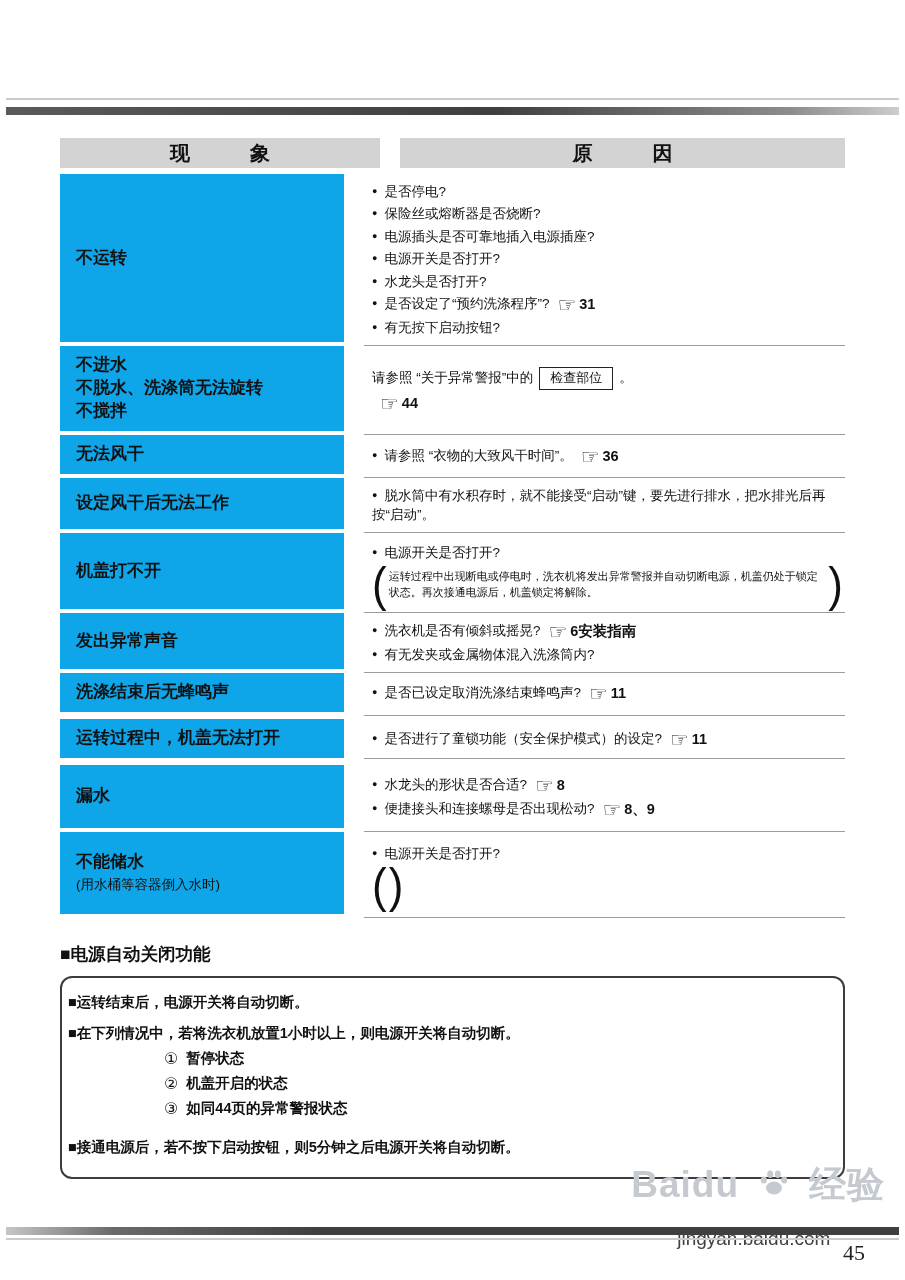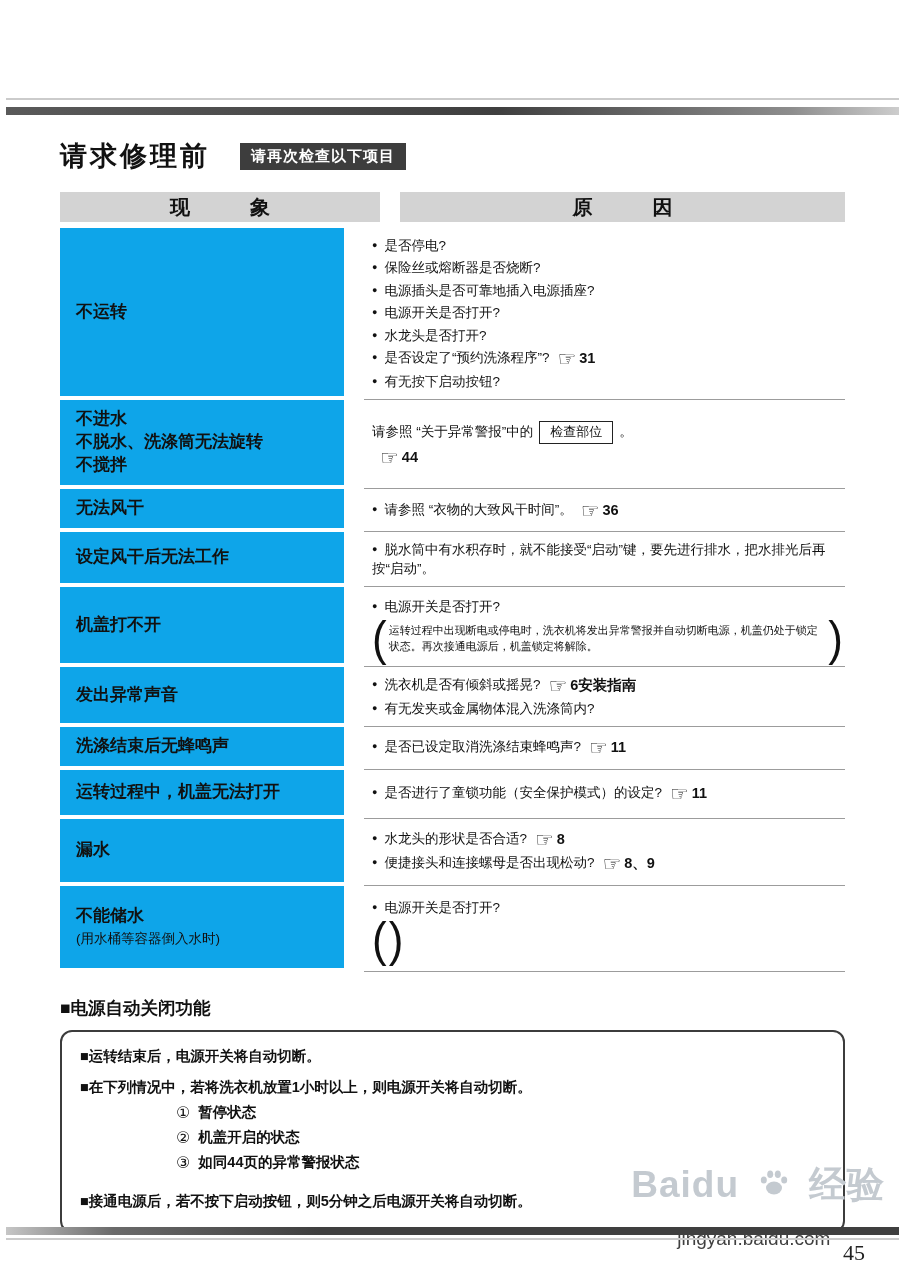--- a/index.html
+++ b/index.html
@@ -39,21 +39,21 @@
   .boxed { display:inline-block; border:1.5px solid #222; padding:1px 10px; margin:0 6px; font-size:13px; }
   .ref { display:inline-flex; align-items:flex-end; margin-left:8px; gap:3px; vertical-align:middle; }
   .hand { font-size:21px; line-height:1; }
   .refnum { font-weight:bold; font-size:14.5px; }
 
   .paren-note { display:flex; align-items:center; gap:2px; margin-top:1px; }
   .pg { font-size:44px; line-height:0.9; color:#111; transform:scaleY(1.08); flex:0 0 auto; }
   .pnote-text { flex:1; font-size:11px; line-height:1.45; }
 
   .autooff-heading { font-weight:bold; font-size:17.5px; margin:24px 0 10px; }
-  .autobox { border:2px solid #3c3c3c; border-radius:12px; padding:15px 18px 8px; }
+  .autobox { border:2px solid #3c3c3c; border-radius:12px; padding:15px 6px 8px; }
   .auto-item { margin-bottom:12px; }
   .auto-item:last-child { margin-top:20px; }
   .auto-text { font-weight:bold; font-size:14.5px; }
   .auto-sub { margin-left:96px; margin-top:6px; font-weight:bold; font-size:14.5px; display:flex; align-items:center; gap:8px; }
   .circled { font-size:16px; font-weight:normal; }
 
   .watermark { position:absolute; right:20px; top:1160px; color:#c4cad0; }
   .bai-logo { display:flex; align-items:center; gap:20px; font-size:37px; font-weight:bold; letter-spacing:1px; }
   .jy-url { font-size:19px; margin-top:18px; margin-left:46px; color:#404040; }
 
@@ -61,24 +61,20 @@
              font-size:22px; color:#222; }
 </style>
 </head>
 <body>
 
 <div class="page">
   <div class="topline"></div>
   <div class="topbar"></div>
 
   <div class="content">
-    <div class="title-row">
-      <h1 class="title">请求修理前</h1>
-      <div class="badge">请再次检查以下项目</div>
-    </div>
 
     <div class="thead">
       <div class="th th-left">现　　　象</div>
       <div class="th th-right">原　　　因</div>
     </div>
 
     <div id="rows">
         <div class="row" style="min-height: 145px;">
           <div class="sym">
             <div class="sym-line">不运转</div>
@@ -158,21 +154,21 @@
           <div class="sym">
             <div class="sym-line">洗涤结束后无蜂鸣声</div>
           </div>
           <div class="cause">
             <div class="cause-line"><span class="bullet">●</span><span>是否已设定取消洗涤结束蜂鸣声?</span><span class="ref">
                 <span class="hand">☞</span>
                 <span class="refnum">11</span>
               </span></div>
           </div>
         </div>
-        <div class="row" style="min-height: 49px;">
+        <div class="row" style="min-height: 49px; align-items: center;">
           <div class="sym">
             <div class="sym-line">运转过程中，机盖无法打开</div>
           </div>
           <div class="cause">
             <div class="cause-line"><span class="bullet">●</span><span>是否进行了童锁功能（安全保护模式）的设定?</span><span class="ref">
                 <span class="hand">☞</span>
                 <span class="refnum">11</span>
               </span></div>
           </div>
         </div>

